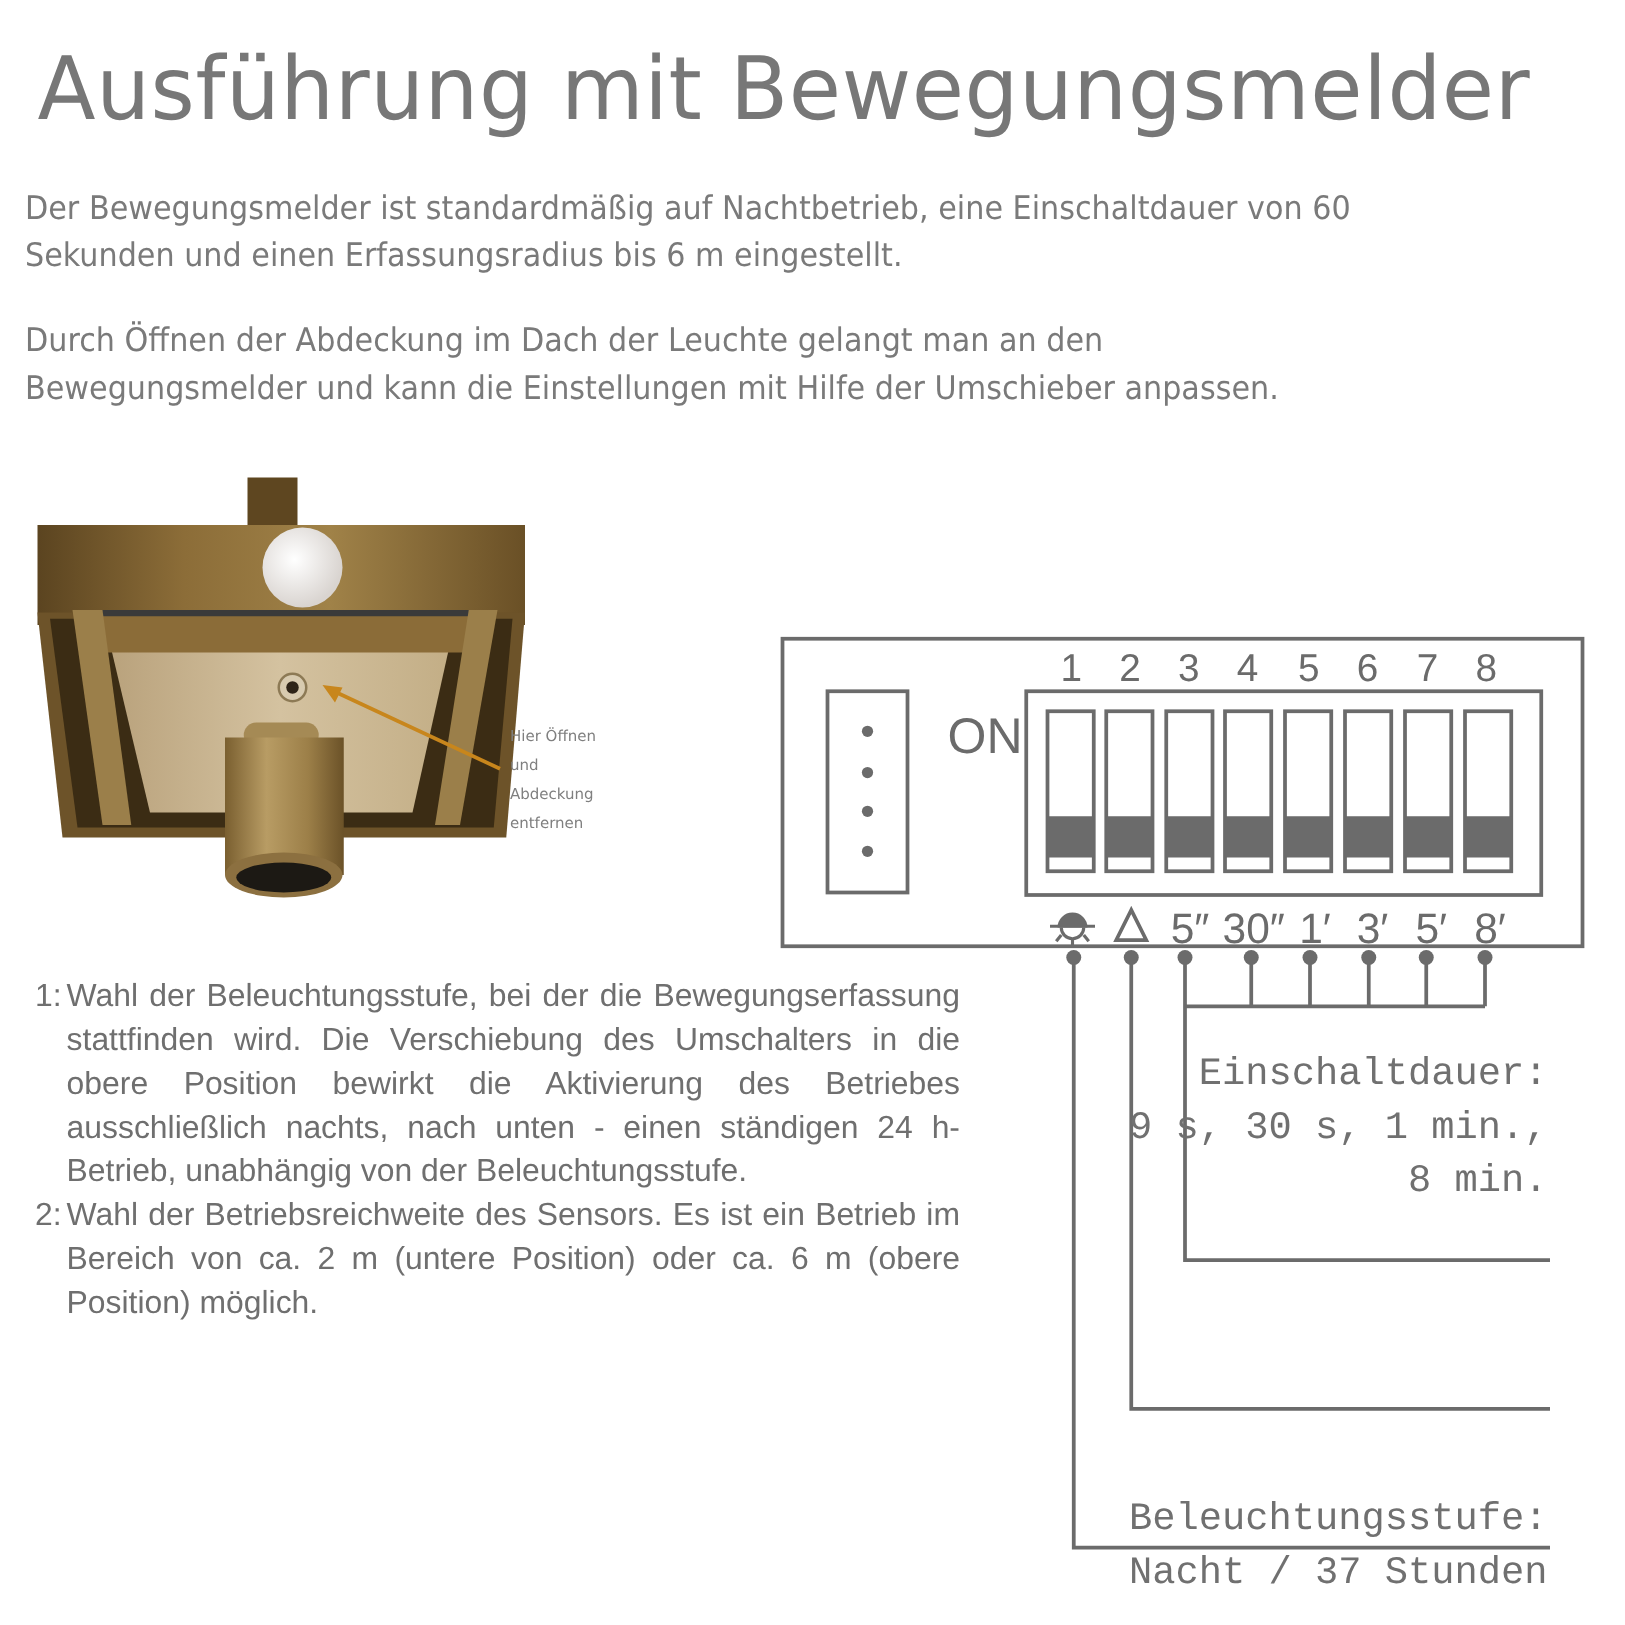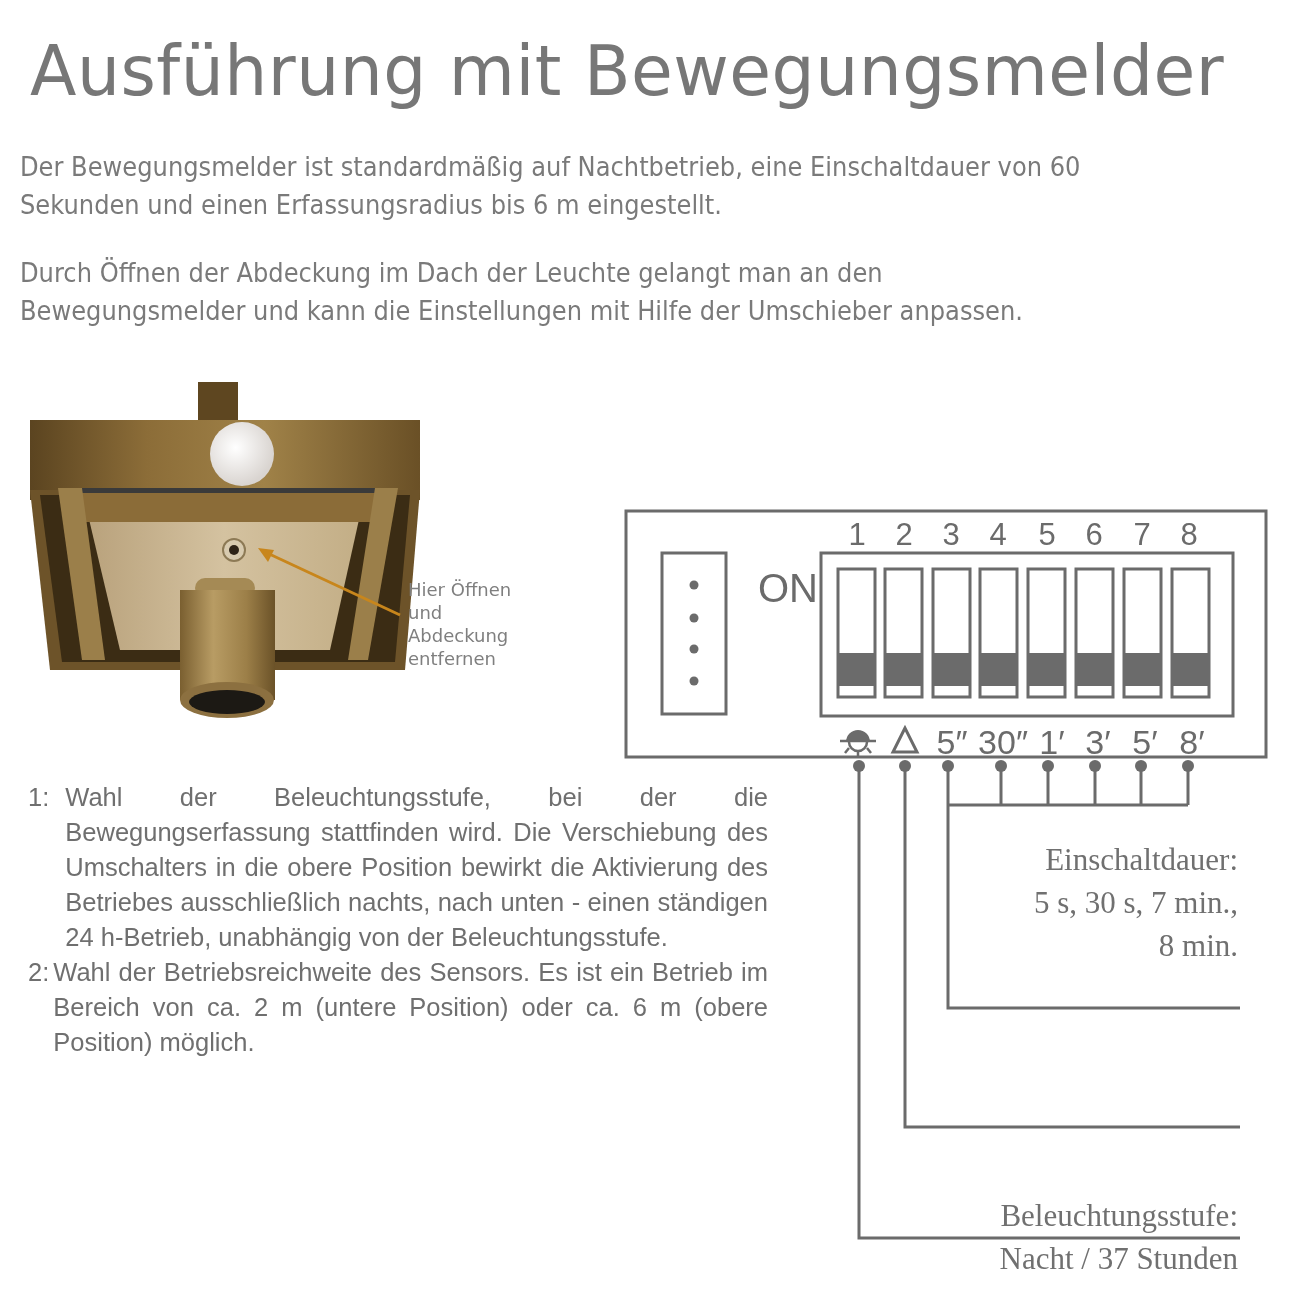--- a/index.html
+++ b/index.html
@@ -2,24 +2,24 @@
 <html><head>
 <meta charset="utf-8">
 <style>
   html, body { margin:0; padding:0; background:#ffffff; }
   body { width:1300px; height:1300px; position:relative; overflow:hidden; font-family:"Liberation Sans", sans-serif; color:#6e6e6e; }
   .title { position:absolute; left:30px; top:30px; font-size:70px; font-family:"DejaVu Sans", sans-serif; font-weight:400; color:#777; letter-spacing:0.5px; white-space:nowrap; transform-origin:left top; transform:scaleX(0.97); }
   .intro { position:absolute; left:20px; font-size:26px; color:#7a7a7a; line-height:38px; font-family:"DejaVu Sans", sans-serif; white-space:nowrap; transform-origin:left top; transform:scaleX(0.93); }
   .intro1 { top:148px; }
   .intro2 { top:254px; }
   .photo { position:absolute; left:20px; top:380px; width:400px; height:345px; }
-  .callout { position:absolute; left:408px; top:578px; font-size:18px; line-height:23px; color:#7f7f7f; font-family:"DejaVu Sans", sans-serif; }
+  .callout { position:absolute; left:408px; top:578px; font-size:12px; line-height:23px; color:#7f7f7f; font-family:"DejaVu Sans", sans-serif; }
   .callout div { white-space:nowrap; }
   .diagram { position:absolute; left:0; top:0; width:1300px; height:1300px; }
-  .lbl { position:absolute; text-align:right; right:62px; font-size:31px; line-height:43px; color:#707070; font-family:Liberation Serif, serif; white-space:nowrap; }
+  .lbl { position:absolute; text-align:right; right:62px; font-size:31px; line-height:43px; color:#707070; font-family:Liberation Mono, monospace; white-space:nowrap; }
   .desc { position:absolute; left:28px; top:780px; width:740px; font-size:25.5px; line-height:35px; color:#6f6f6f; font-family:"Liberation Sans", sans-serif; }
   .item { display:flex; text-align:justify; }
   .item .num { white-space:nowrap; padding-right:4px; }
   .item .txt { flex:1; text-align:justify; text-align-last:left; }
 </style>
 </head>
 <body>
 
 <div class="title">Ausführung mit Bewegungsmelder</div>
 
@@ -192,32 +192,32 @@
     <circle cx="1001" cy="766" r="6"></circle>
     <circle cx="1048" cy="766" r="6"></circle>
     <circle cx="1095" cy="766" r="6"></circle>
     <circle cx="1141" cy="766" r="6"></circle>
     <circle cx="1188" cy="766" r="6"></circle>
   </g>
 </svg>
 
 <div class="lbl" style="top:838px;">
   <div>Einschaltdauer:</div>
-  <div>5 s, 30 s, 7 min.,</div>
+  <div>9 s, 30 s, 1 min.,</div>
   <div>8 min.</div>
 </div>
 <div class="lbl" style="top:1039px;">
 </div>
 <div class="lbl" style="top:1150px;margin-top:44px;">
   <div>Beleuchtungsstufe:</div>
   <div>Nacht / 37 Stunden</div>
 </div>
 
 <div class="desc">
   <div class="item">
     <span class="num">1:</span>
-    <span class="txt" lang="de" style="hyphens:auto;margin-left:12px;">Wahl der Beleuchtungsstufe, bei der die Bewegungserfassung stattfinden wird. Die Verschiebung des Umschalters in die obere Position bewirkt die Aktivierung des Betriebes ausschließlich nachts, nach unten - einen ständigen 24 h-Betrieb, unabhängig von der Beleuchtungsstufe.</span>
+    <span class="txt" lang="de" style="hyphens:auto;">Wahl der Beleuchtungsstufe, bei der die Bewegungserfassung stattfinden wird. Die Verschiebung des Umschalters in die obere Position bewirkt die Aktivierung des Betriebes ausschließlich nachts, nach unten - einen ständigen 24 h-Betrieb, unabhängig von der Beleuchtungsstufe.</span>
   </div>
   <div class="item">
     <span class="num">2:</span>
     <span class="txt" lang="de" style="hyphens:auto;">Wahl der Betriebsreichweite des Sensors. Es ist ein Betrieb im Bereich von ca. 2 m (untere Position) oder ca. 6 m (obere Position) möglich.</span>
   </div>
 </div>
 
 </body></html>

